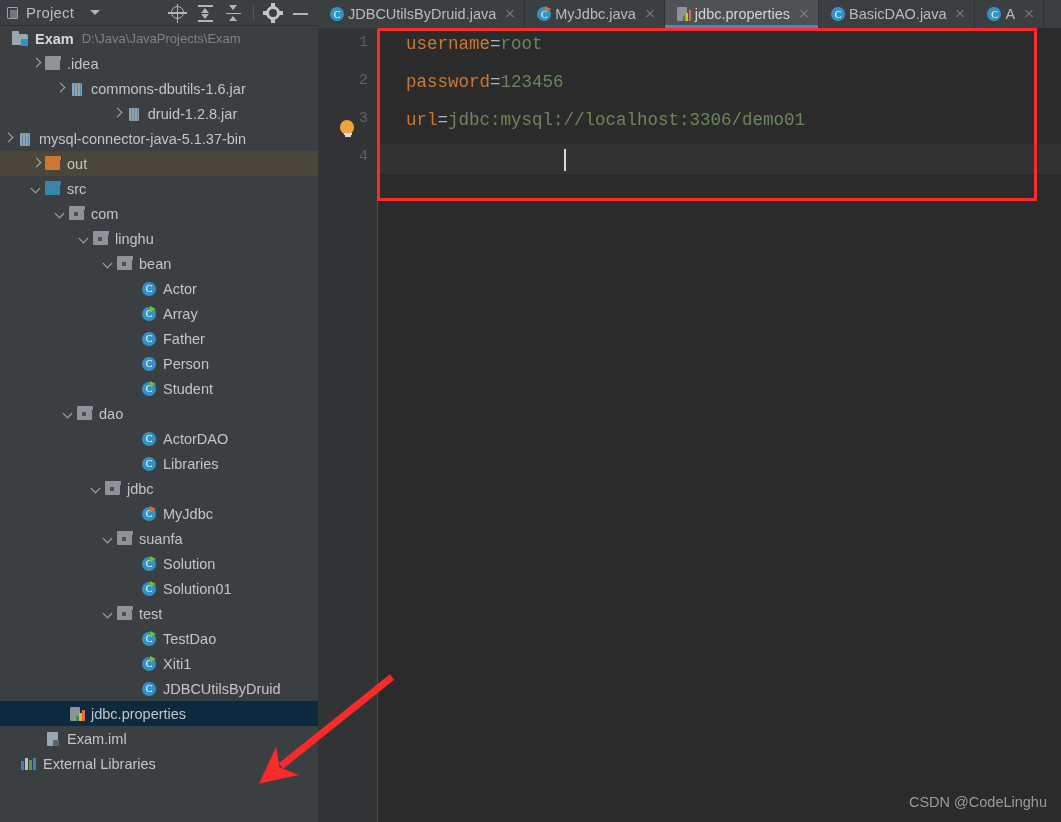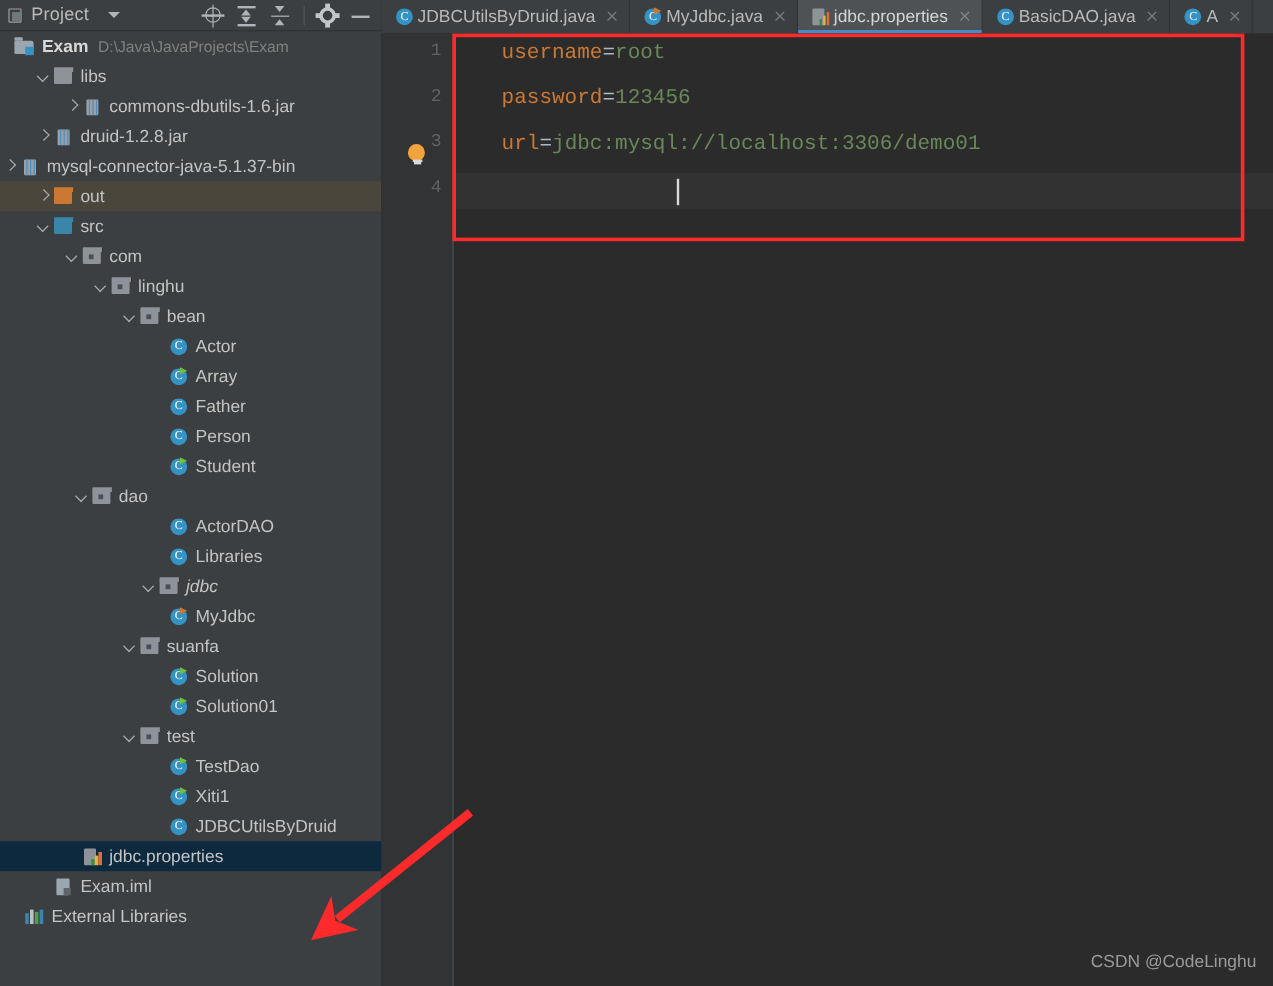--- a/index.html
+++ b/index.html
@@ -279,21 +279,21 @@
     position: absolute; left: 4.5px; top: 12.5px; width: 8px; height: 2px; background: #d9d9d9;
   }
   #bulb .base2 {
     position: absolute; left: 5.5px; top: 15px; width: 6px; height: 2px; background: #d9d9d9;
   }
   #code {
     position: absolute; left: 60px; top: 0; right: 0; bottom: 0;
     font-family: "Liberation Mono", monospace; font-size: 17.5px;
   }
   .cline {
-    position: absolute; left: 40px; white-space: pre;
+    position: absolute; left: 28px; white-space: pre;
   }
   .cline .k { color: #cc7832; }
   .cline .k2 { color: #9a9a9a; }
   .cline .eq { color: #a9b7c6; }
   .cline .v { color: #6a8759; }
   #curline-hl {
     position: absolute; left: 60px; right: 0; height: 30px; background: #323232;
   }
   #caret {
     position: absolute; width: 2px; height: 22px; background: #d8d8d8;
@@ -359,38 +359,38 @@
       <div class="mod-icon">
           <div class="f1"></div>
           <div class="sq"></div>
         </div>
       <div id="root-name">Exam</div>
       <div id="root-path">D:\Java\JavaProjects\Exam</div>
     </div>
 
     <div id="tree">
         <div class="row" style="padding-left: 28px;">
-          <div class="chev open"></div>
+          <div class="chev closed"></div>
           <div class="ico folder gray">
             <div class="tab"></div>
             <div class="body"></div>
           </div>
-          <div class="row-label">libs</div>
+          <div class="row-label">.idea</div>
         </div>
         <div class="row" style="padding-left: 52px;">
           <div class="chev closed"></div>
           <div class="ico jar">
             <div class="bar"></div>
             <div class="st" style="left:6px"></div>
             <div class="st" style="left:9px"></div>
             <div class="st" style="left:12px"></div>
           </div>
           <div class="row-label">commons-dbutils-1.6.jar</div>
         </div>
-        <div class="row" style="padding-left: 28px;">
+        <div class="row" style="padding-left: 28px; justify-content: center;">
           <div class="chev closed"></div>
           <div class="ico jar">
             <div class="bar"></div>
             <div class="st" style="left:6px"></div>
             <div class="st" style="left:9px"></div>
             <div class="st" style="left:12px"></div>
           </div>
           <div class="row-label">druid-1.2.8.jar</div>
         </div>
         <div class="row" style="">
@@ -506,21 +506,21 @@
           <div class="row-label">ActorDAO</div>
         </div>
         <div class="row" style="padding-left: 124px;">
           <div class="chev"></div>
           <div class="ico cls">
             <div class="circ"></div>
             <div class="letter">C</div>
           </div>
           <div class="row-label">Libraries</div>
         </div>
-        <div class="row" style="padding-left: 116px; font-style: italic;">
+        <div class="row" style="padding-left: 88px;">
           <div class="chev open"></div>
           <div class="ico folder pkg">
             <div class="tab"></div>
             <div class="body"></div>
             <div class="dot"></div>
           </div>
           <div class="row-label">jdbc</div>
         </div>
         <div class="row" style="padding-left: 124px;">
           <div class="chev"></div>

